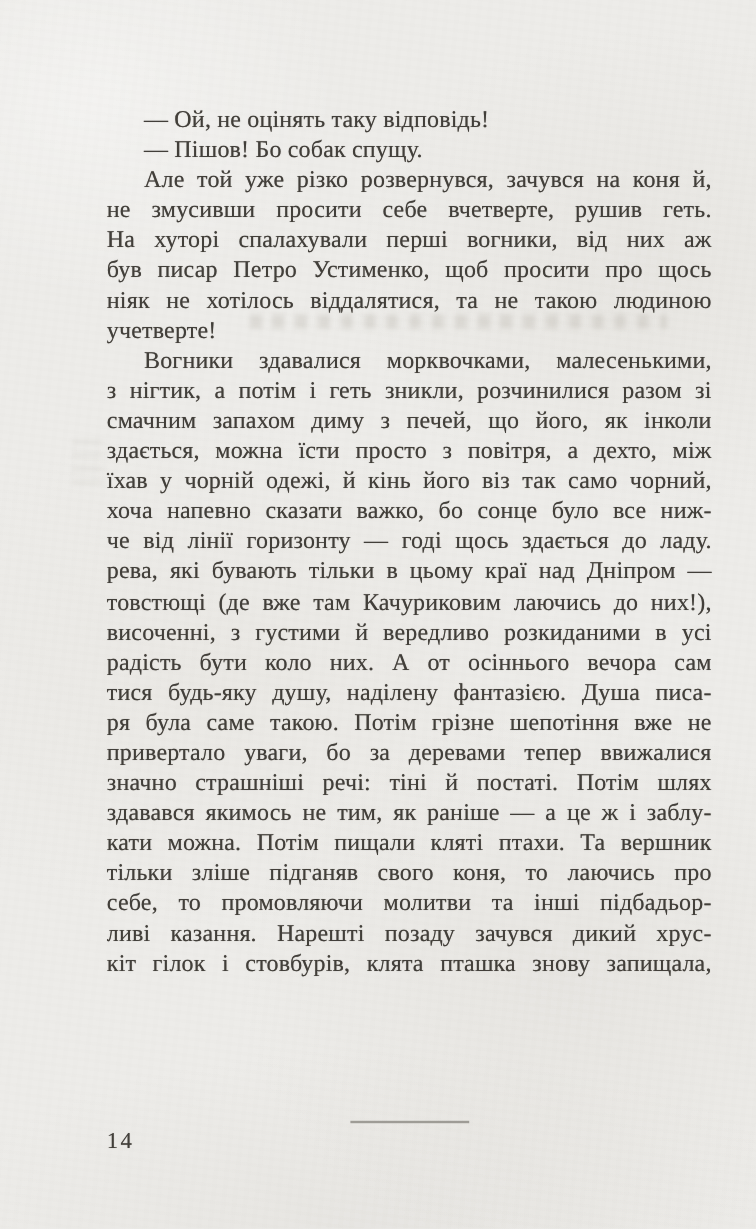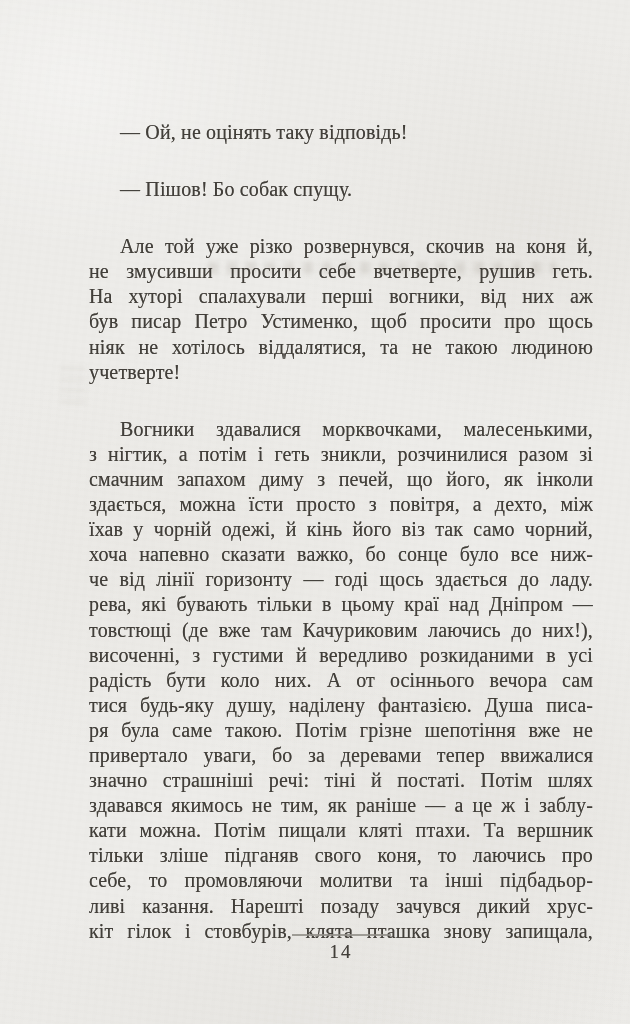--- a/index.html
+++ b/index.html
@@ -51,50 +51,50 @@
     line-height: 25.1px;
     height: 25.1px;
     text-align: justify;
     text-align-last: justify;
     text-justify: inter-word;
     letter-spacing: 0.15px;
     white-space: normal;
     text-shadow: 0 0 0.6px rgba(66, 62, 56, 0.65);
   }
   .line.noj { text-align: left; text-align-last: left; }
-  .line.ind { text-indent: 31px; margin-top: 32px; }
+  .line.ind { text-indent: 31px; }
   .footer-rule {
     position: absolute;
     left: 292px; top: 934px; width: 99px; height: 1.6px;
     background: var(--rule, #918e88);
     opacity: .85;
   }
   .pagenum {
     position: absolute;
     left: 89px; top: 941px; width: 504px;
-    text-align: center;
+    text-align: left;
     font-size: 19px;
     letter-spacing: 2px;
     color: var(--ink, #46423c);
     font-variant-numeric: oldstyle-nums;
     text-shadow: 0 0 0.6px rgba(66, 62, 56, 0.6);
   }
 </style>
 </head>
 <body>
 
 <div class="paper">
   <div class="texture"></div>
   <div class="ghost g1"></div>
   <div class="ghost g2"></div>
 
   <main class="textblock">
       <div class="line ind noj">— Ой, не оцінять таку відповідь!</div>
       <div class="line ind noj">— Пішов! Бо собак спущу.</div>
-      <div class="line ind">Але той уже різко розвернувся, скочив на коня й,</div>
+      <div class="line ind">Але той уже різко розвернувся, зачувся на коня й,</div>
       <div class="line">не змусивши просити себе вчетверте, рушив геть.</div>
       <div class="line">На хуторі спалахували перші вогники, від них аж</div>
       <div class="line">був писар Петро Устименко, щоб просити про щось</div>
       <div class="line">ніяк не хотілось віддалятися, та не такою людиною</div>
       <div class="line noj">учетверте!</div>
       <div class="line ind">Вогники здавалися морквочками, малесенькими,</div>
       <div class="line">з нігтик, а потім і геть зникли, розчинилися разом зі</div>
       <div class="line">смачним запахом диму з печей, що його, як інколи</div>
       <div class="line">здається, можна їсти просто з повітря, а дехто, між</div>
       <div class="line">їхав у чорній одежі, й кінь його віз так само чорний,</div>

